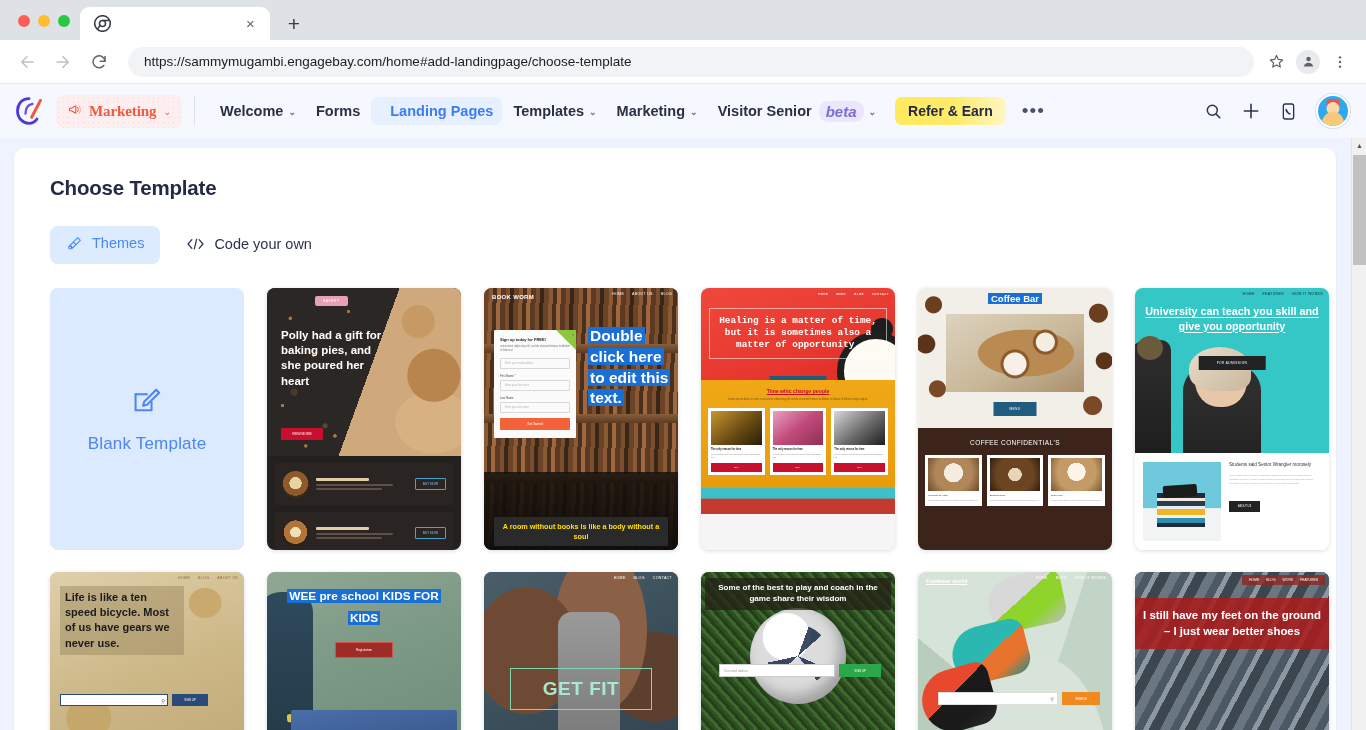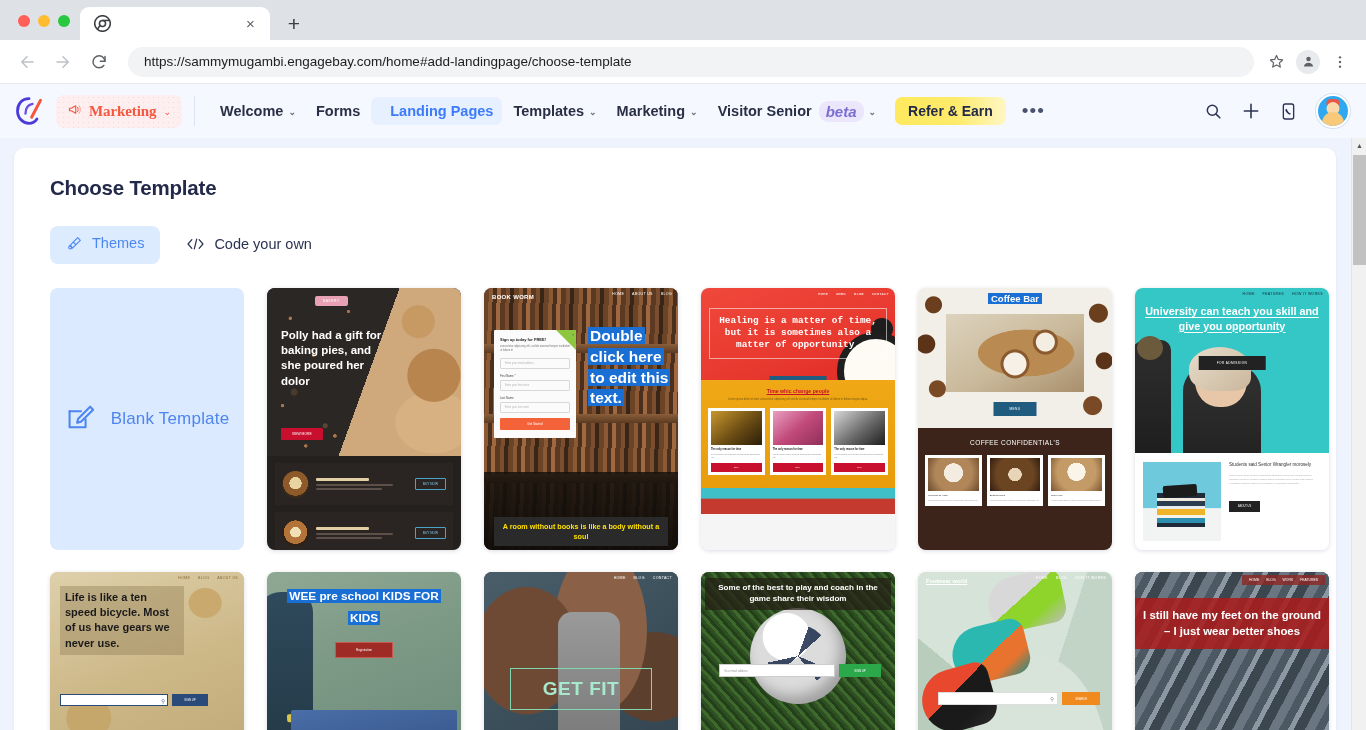--- a/index.html
+++ b/index.html
@@ -213,21 +213,21 @@
     width: 194px; height: 262px;
     border-radius: 8px;
     overflow: hidden;
     background: #ffffff;
     box-shadow: 0 1px 4px rgba(25,40,80,.16);
     position: relative;
   }
   .tpl-card.blank {
     background: #dbeafe;
     box-shadow: none;
-    display: flex; 
+    display: flex; flex-direction: column;
     align-items: center; justify-content: center;
     gap: 14px;
   }
   .blank-label { color: #4e85f0; font-size: 17px; letter-spacing: .2px; }
   .tpl-inner { width: 100%; height: 100%; overflow: hidden; position: relative; }
 
   
   .mini-nav {
     position: absolute; top: 4px; right: 6px;
     display: flex; gap: 8px;
@@ -918,21 +918,21 @@
           </svg>
         </span>
         <span class="blank-label">Blank Template</span>
       </div>
 
       <div class="tpl-card">
         <div class="tpl-inner c-bakery">
           <div class="bk-hero">
             <div class="bk-crumbs"></div>
             <div class="bk-badge">BAKERY</div>
-            <div class="bk-h">Polly had a gift for baking pies, and she poured her dolor</div>
+            <div class="bk-h">Polly had a gift for baking pies, and she poured her heart</div>
             <div class="bk-cta">VIEW MORE</div>
           </div>
           <div class="bk-strip">
             <div class="bk-thumb"></div>
             <div class="bk-txt">
               <div class="bk-t1"></div>
                 <div class="bk-t2"></div>
                 <div class="bk-t3"></div>
             </div>
             <div class="bk-btn">BUY NOW</div>

